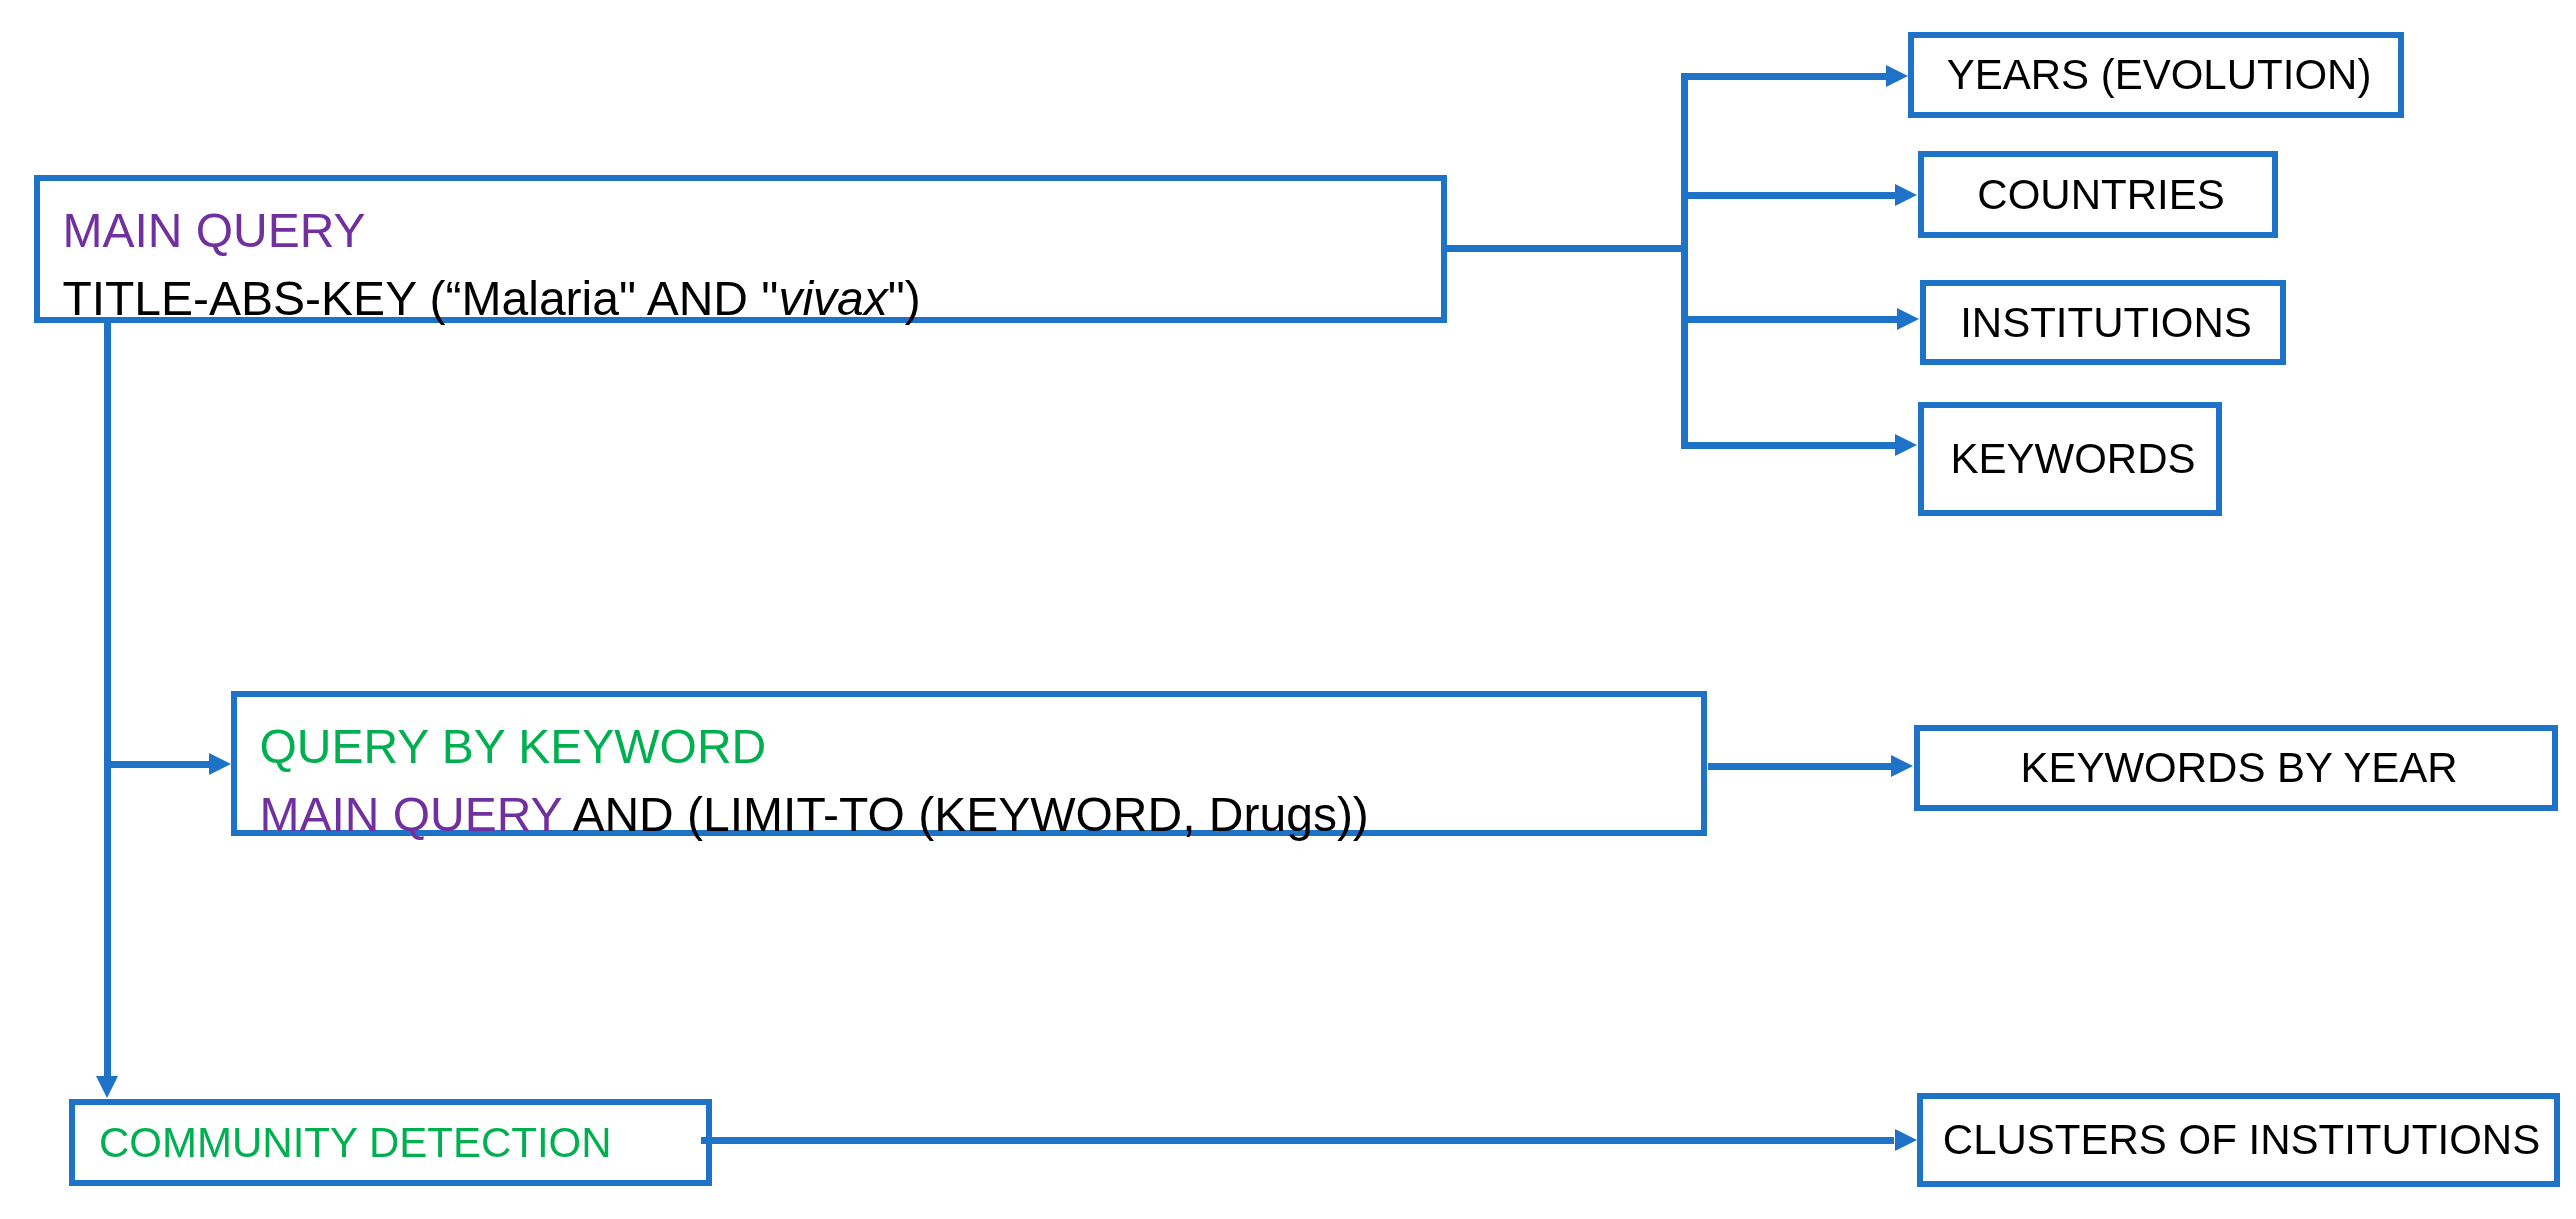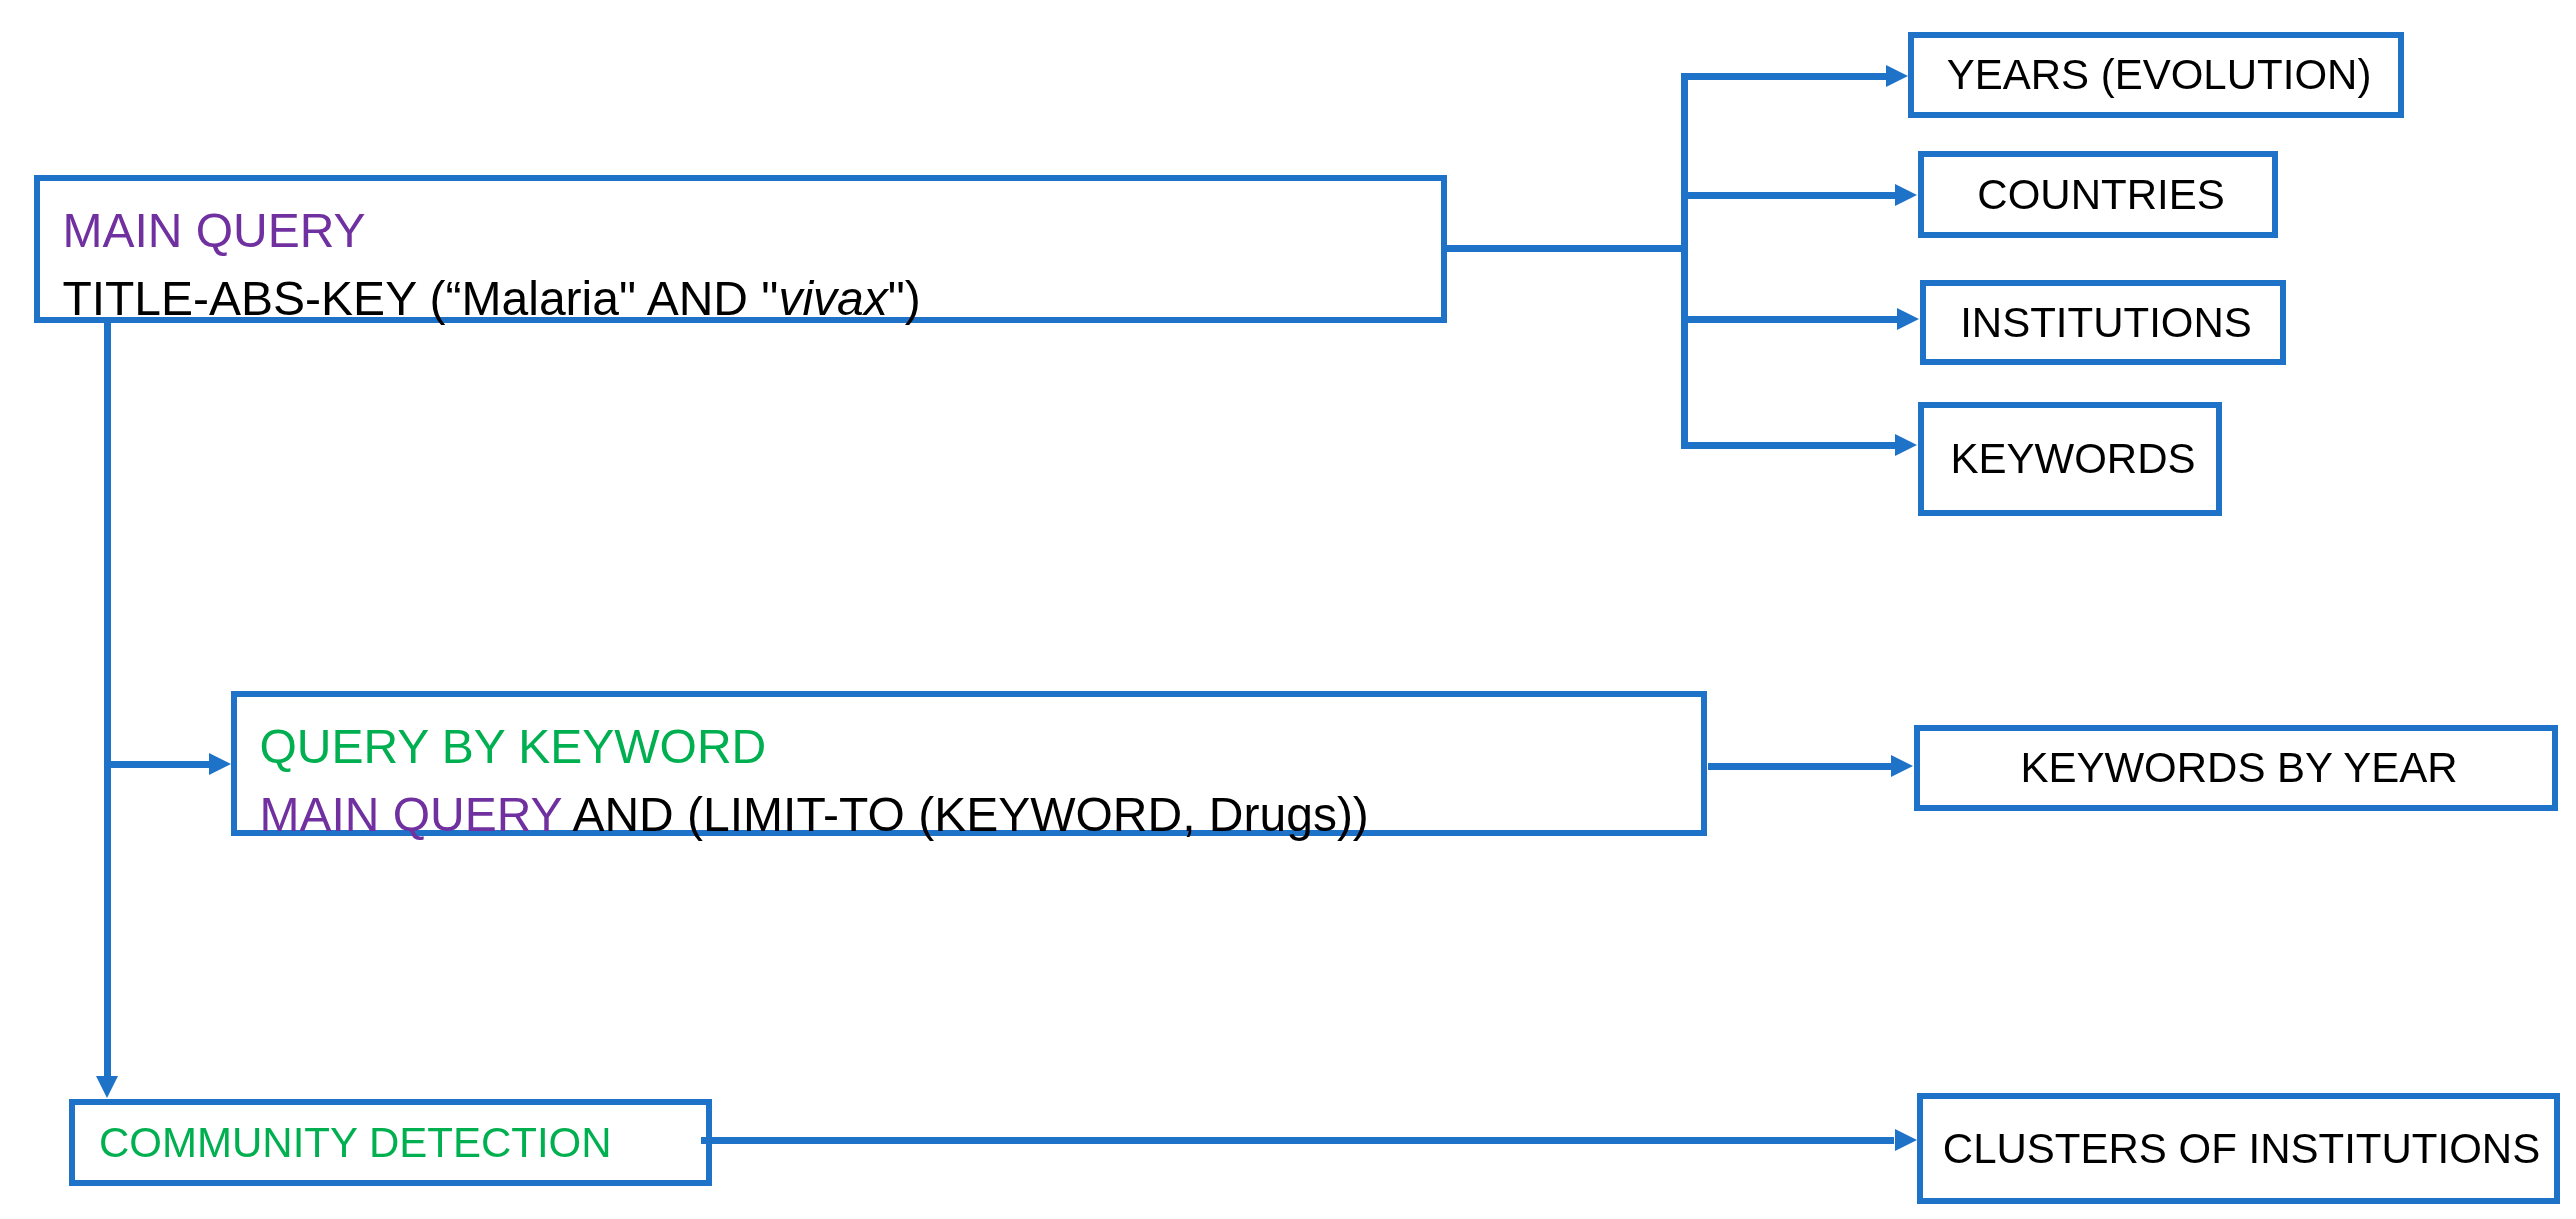--- a/index.html
+++ b/index.html
@@ -39,21 +39,21 @@
 
   
   #main-query   {left:34px;   top:175px;  width:1413px; height:148px;}
   #years        {left:1908px; top:32px;   width:496px;  height:86px;}
   #countries    {left:1918px; top:151px;  width:360px;  height:87px;}
   #institutions {left:1920px; top:280px;  width:366px;  height:85px;}
   #keywords     {left:1918px; top:402px;  width:304px;  height:114px;}
   #qbk          {left:231px;  top:691px;  width:1476px; height:145px;}
   #kby          {left:1914px; top:725px;  width:644px;  height:86px;}
   #community    {left:59px;   top:1099px; width:643px;  height:87px;padding-left:24px;box-sizing:border-box;margin-left:10px;}
-  #clusters     {left:1917px; top:1093px; width:643px;  height:111px;}
+  #clusters     {left:1917px; top:1093px; width:643px;  height:94px;}
 
   
   #ln-main-out      {left:1447px; top:245px;  width:237px;  height:6.9px;}
   #ln-spine         {left:1681px; top:73px;   width:6.9px;    height:376px;}
   #ln-br-years      {left:1685px; top:73px;   width:201px;  height:6.9px;}
   #ln-br-countries  {left:1685px; top:192px;  width:211px;  height:6.9px;}
   #ln-br-institutions{left:1685px;top:316px;  width:213px;  height:6.9px;}
   #ln-br-keywords   {left:1685px; top:442px;  width:211px;  height:6.9px;}
   #ln-main-down     {left:104px;  top:323px;  width:6.9px;    height:754px;}
   #ln-br-qbk        {left:108px;  top:761px;  width:102px;  height:6.9px;}

